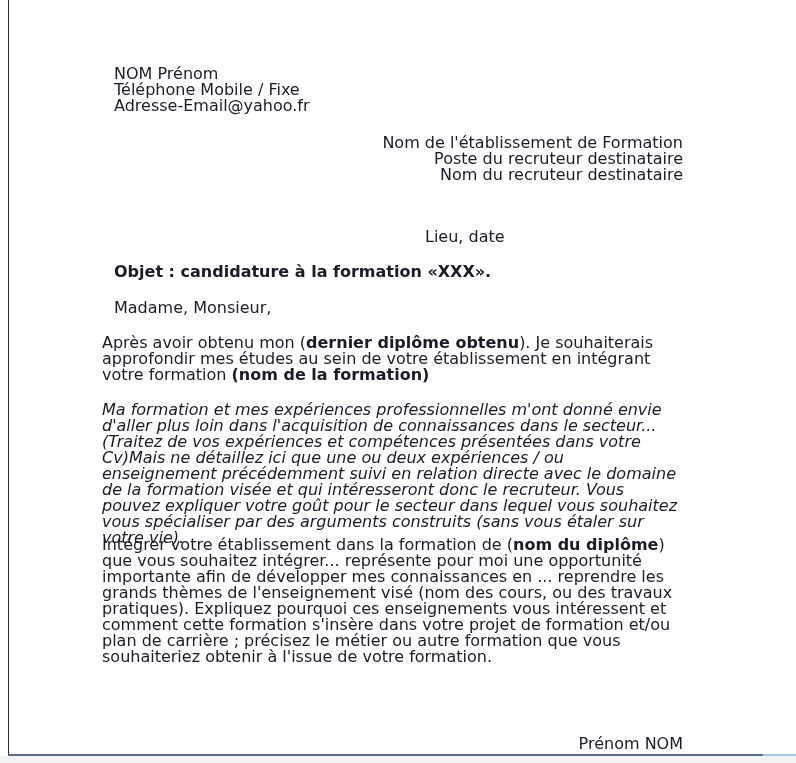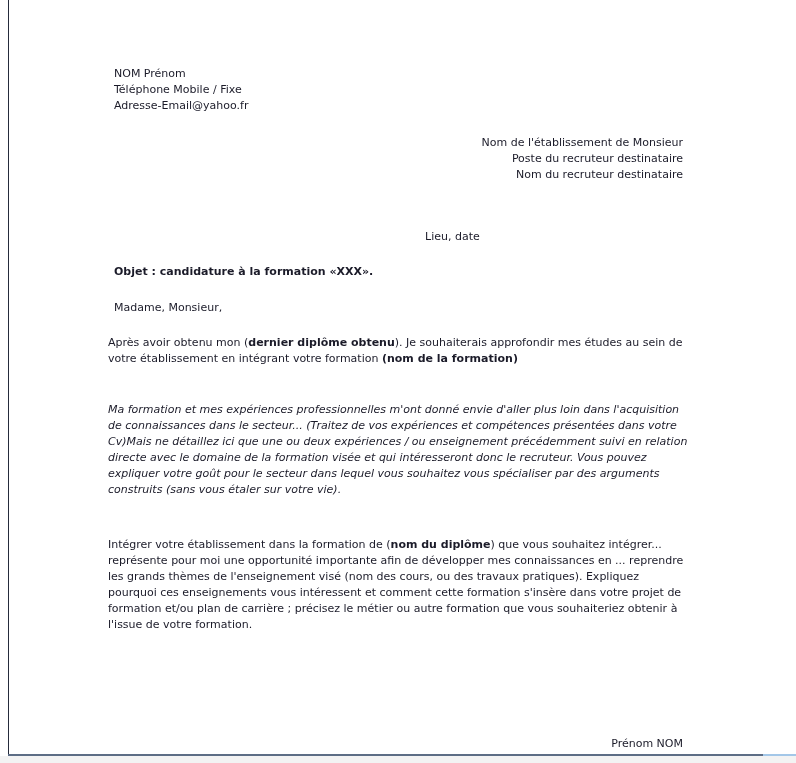--- a/index.html
+++ b/index.html
@@ -7,21 +7,21 @@
     padding: 0;
     background: #ffffff;
   }
   .page {
     position: relative;
     width: 796px;
     height: 763px;
     background: #ffffff;
     overflow: hidden;
     font-family: "DejaVu Sans", "Liberation Sans", sans-serif;
-    font-size: 11px;
+    font-size: 16px;
     color: #1b1b29;
     line-height: 16px;
   }
   .left-border {
     position: absolute;
     left: 8px;
     top: 0;
     width: 1px;
     height: 755px;
     background: #252b3b;
@@ -49,21 +49,21 @@
     font-weight: bold;
     text-align: right;
   }
   .salutation {
     position: absolute;
     left: 114px;
     top: 300px;
   }
   .paragraph {
     position: absolute;
-    left: 108px;
+    left: 102px;
     width: 580px;
     text-align: left;
   }
   .p1 { top: 335px; }
   .p2 { top: 402px; font-style: italic; }
   .p3 { top: 537px; }
   .p4 { top: 671px; }
   .bold { font-weight: bold; }
   .signature {
     position: absolute;
@@ -99,21 +99,21 @@
 
   <div class="left-border" style="background: rgb(37, 43, 59);"></div>
 
   <div class="sender">
     <div>NOM Prénom</div>
     <div>Téléphone Mobile / Fixe</div>
     <div>Adresse-Email@yahoo.fr</div>
   </div>
 
   <div class="recipient">
-    <div>Nom de l'établissement de Monsieur</div>
+    <div>Nom de l'établissement de Formation</div>
     <div>Poste du recruteur destinataire</div>
     <div>Nom du recruteur destinataire</div>
   </div>
 
   <div class="dateline">Lieu, date</div>
 
   <div class="subject">Objet : candidature à la formation «XXX».</div>
 
   <div class="salutation">Madame, Monsieur,</div>
 

